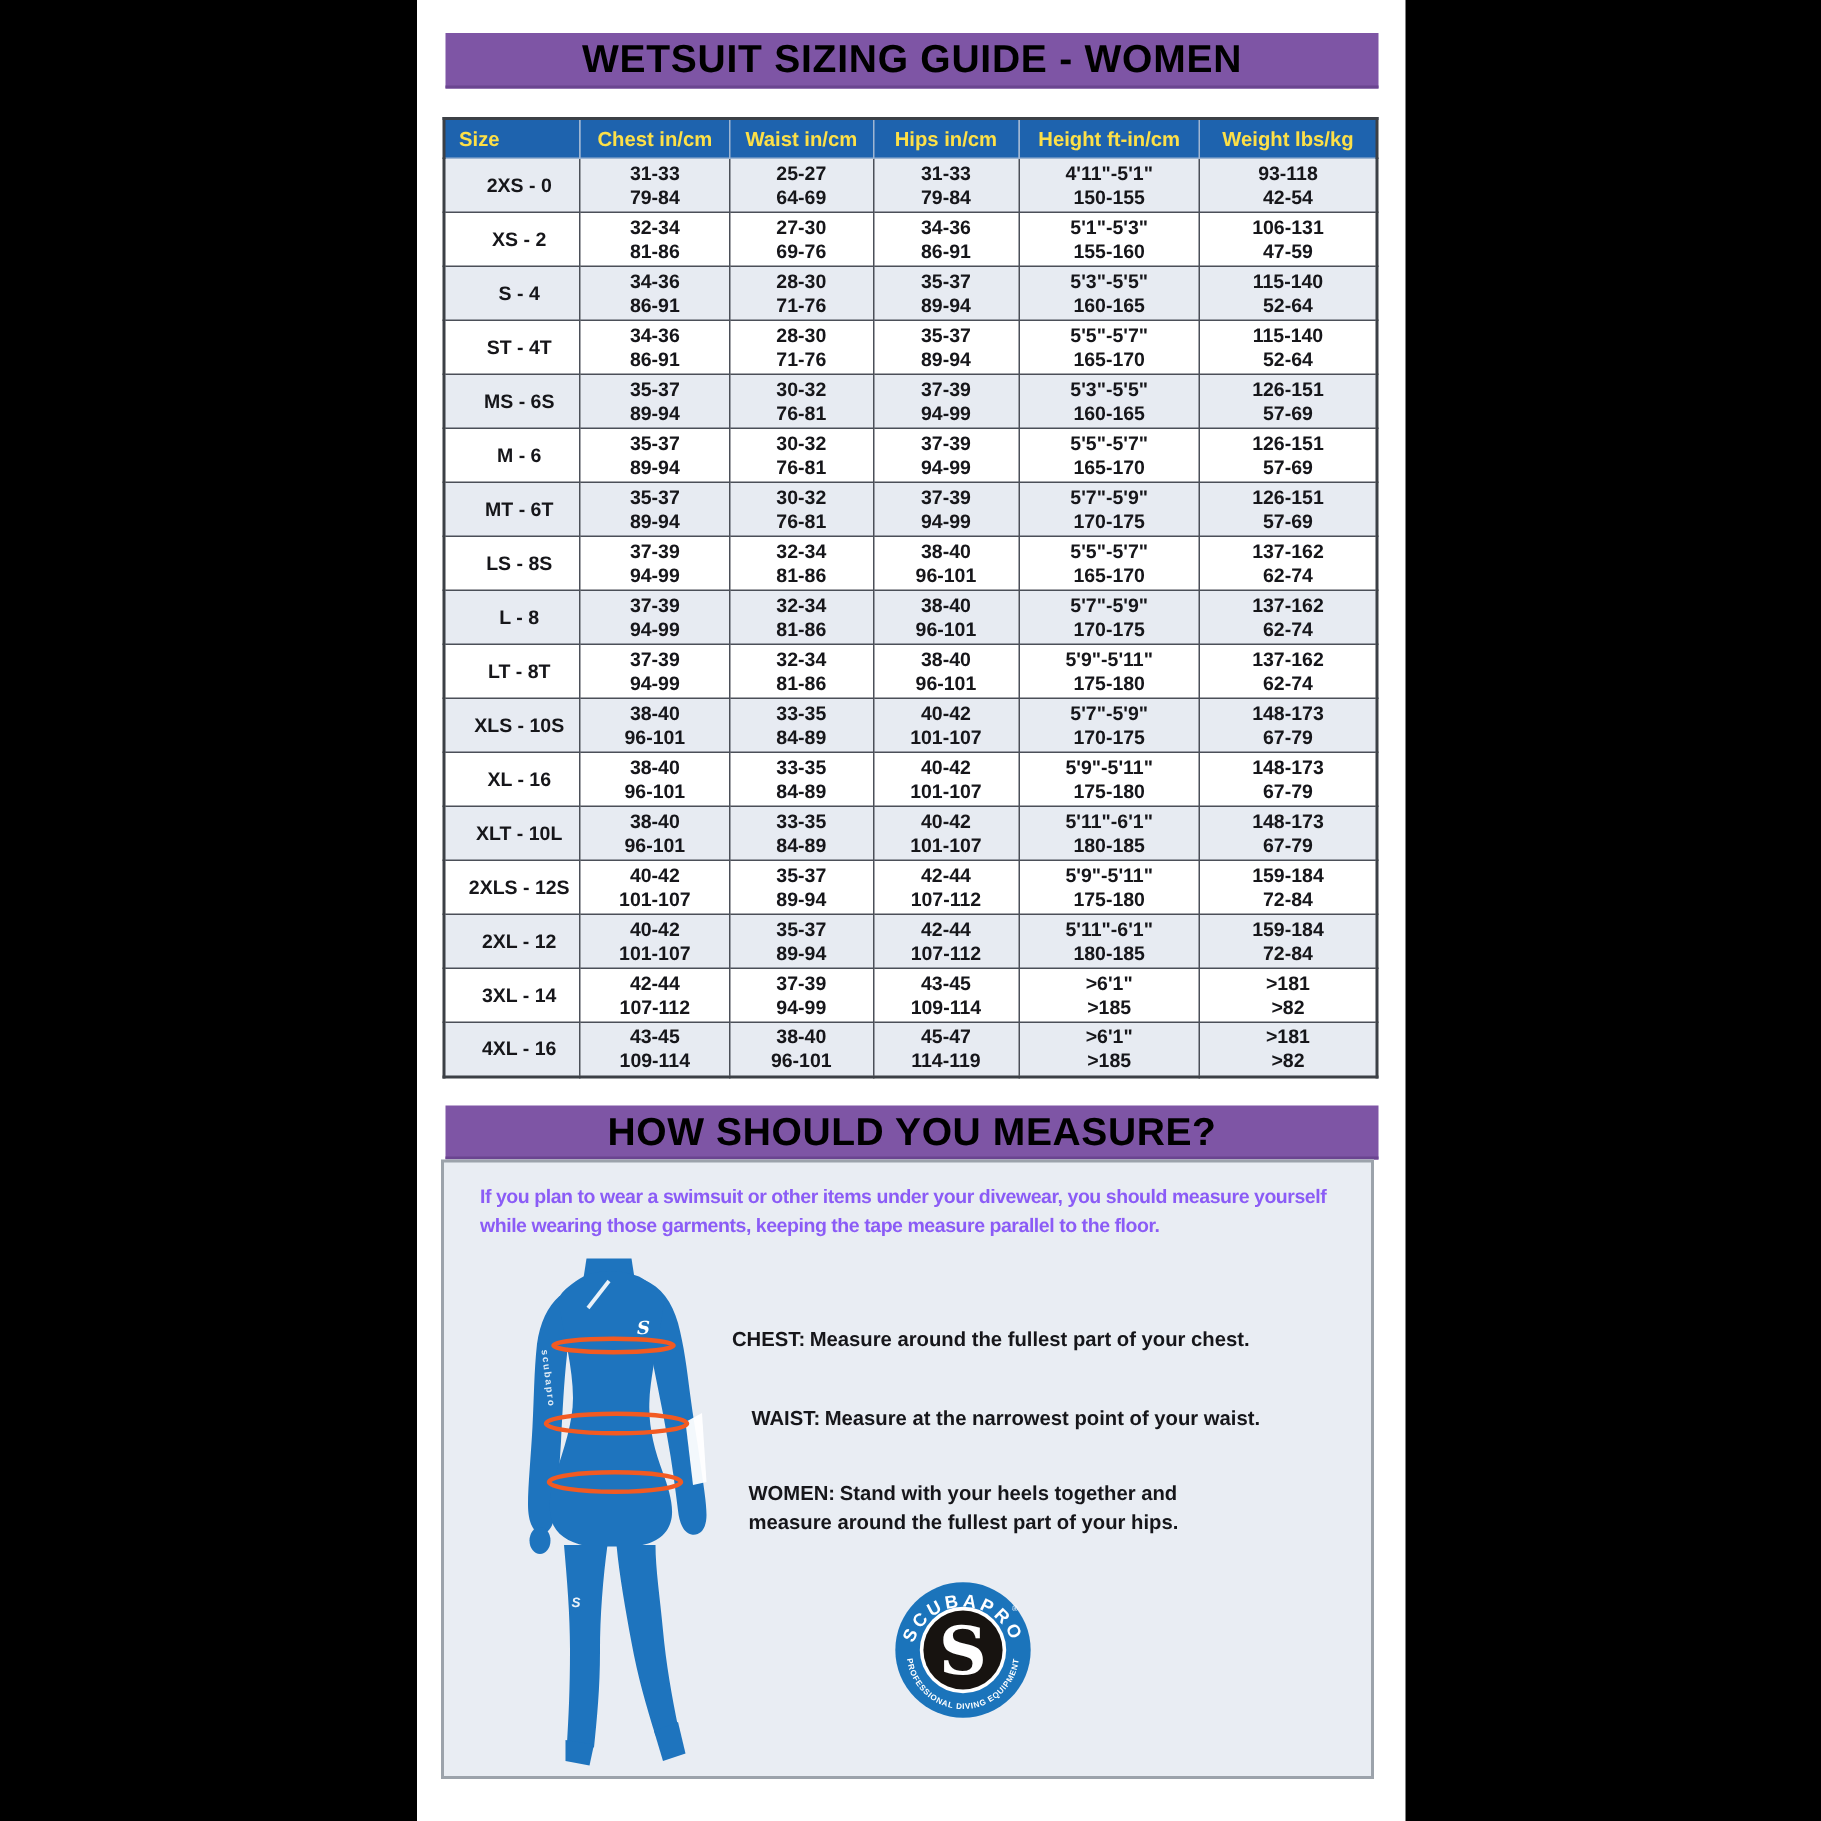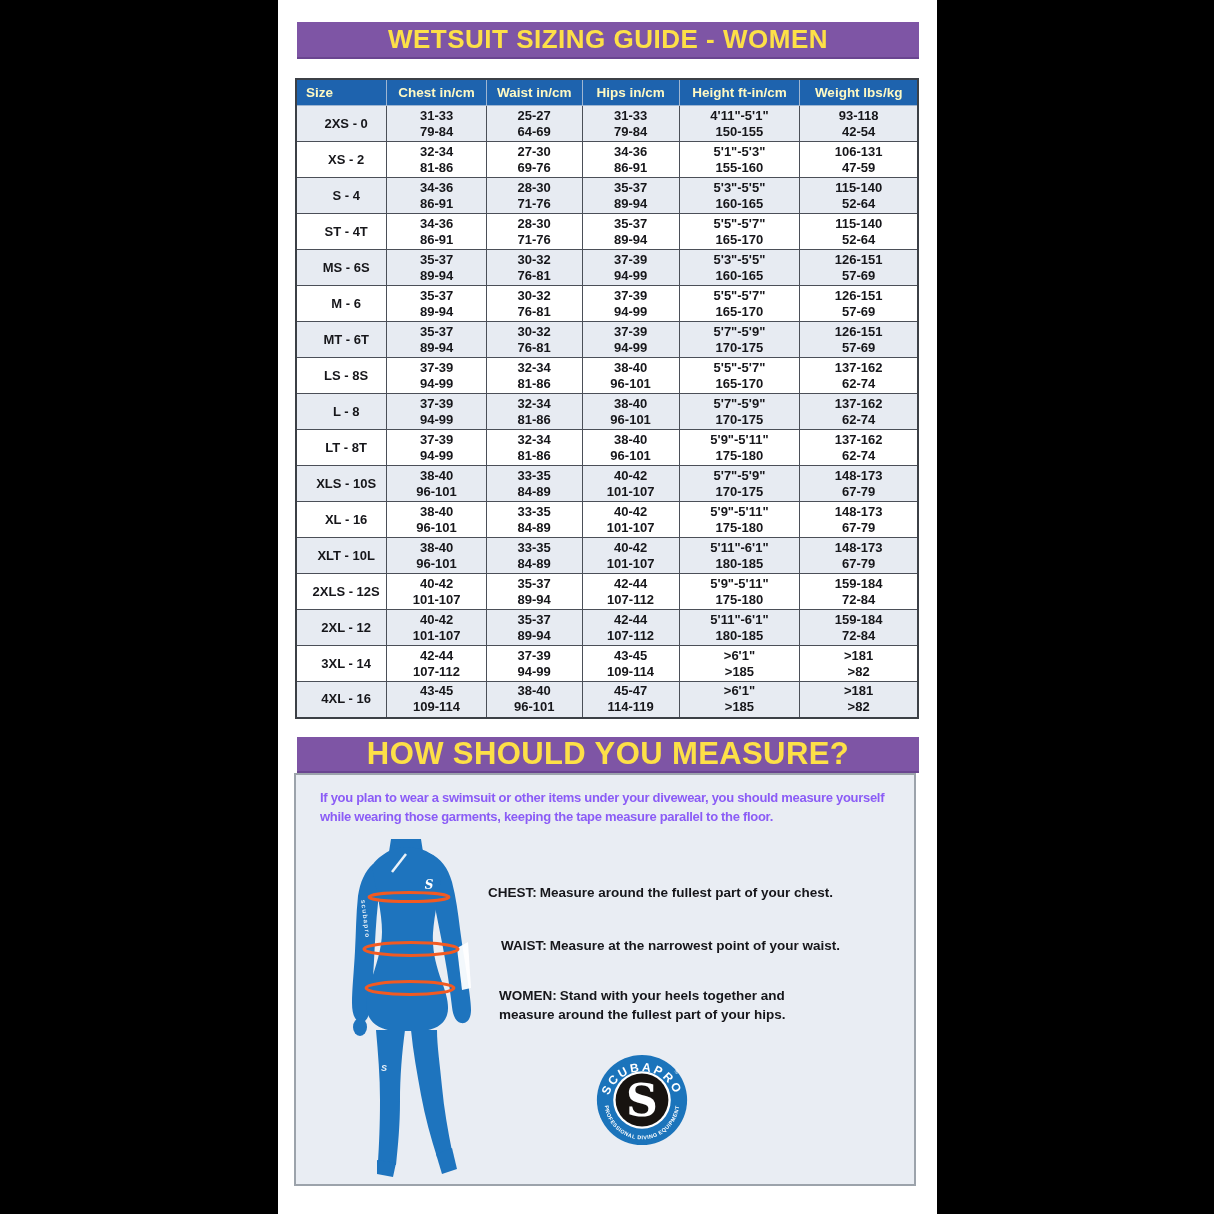--- a/index.html
+++ b/index.html
@@ -1,30 +1,30 @@
 <!DOCTYPE html>
 <html><head>
 <meta charset="utf-8">
 <style>
   html,body{margin:0;padding:0;background:#000;}
   .stage{position:relative;width:1214px;height:1214px;background:#000;overflow:hidden;
          font-family:"Liberation Sans",sans-serif;}
   .strip{position:absolute;left:278px;top:0;width:659px;height:1214px;background:#fff;}
 
   
-  .pbar{position:absolute;left:19px;width:622px;background:#7E55A5;color:#fde047;
+  .pbar{position:absolute;left:19px;width:622px;background:#7E55A5;color:#000000;
         display:flex;align-items:center;justify-content:center;
         border-bottom:2px solid #6a4590;box-sizing:border-box;text-align:right;}
   .pbar.title{top:22px;height:37px;font-size:26px;font-weight:bold;letter-spacing:.5px;}
-  .pbar.measure-head{top:737px;height:36px;font-size:31px;font-weight:bold;letter-spacing:.4px;}
+  .pbar.measure-head{top:737px;height:36px;font-size:26px;font-weight:bold;letter-spacing:.4px;}
 
   
   table.sizing{position:absolute;left:17px;top:78px;width:624px;border-collapse:collapse;
                border:2px solid #3c4046;table-layout:fixed;}
-  table.sizing th{background:#1E63AE;color:#fef9c3;font-size:13.5px;font-weight:bold;
+  table.sizing th{background:#1E63AE;color:#fde047;font-size:13.5px;font-weight:bold;
                   height:25px;border:1px solid #9fb6d2;border-top:none;text-align:center;padding:0;}
   table.sizing th:first-child{text-align:left;padding-left:9px;}
   table.sizing td{border:1px solid #4b4f58;font-size:13px;font-weight:bold;color:#16161a;
                   text-align:center;height:36px;padding:1px 0;line-height:16px;box-sizing:border-box;}
   table.sizing tbody tr:nth-child(odd) td{background:#E7EBF2;}
   table.sizing tbody tr:nth-child(even) td{background:#fff;}
   td.size-cell{text-align:center;padding-left:9px !important;font-size:13.5px;}
   col.c-size{width:14.6%}col.c-chest{width:16%}col.c-waist{width:15.4%}
   col.c-hips{width:15.6%}col.c-height{width:19.4%}col.c-weight{width:19%}
 

